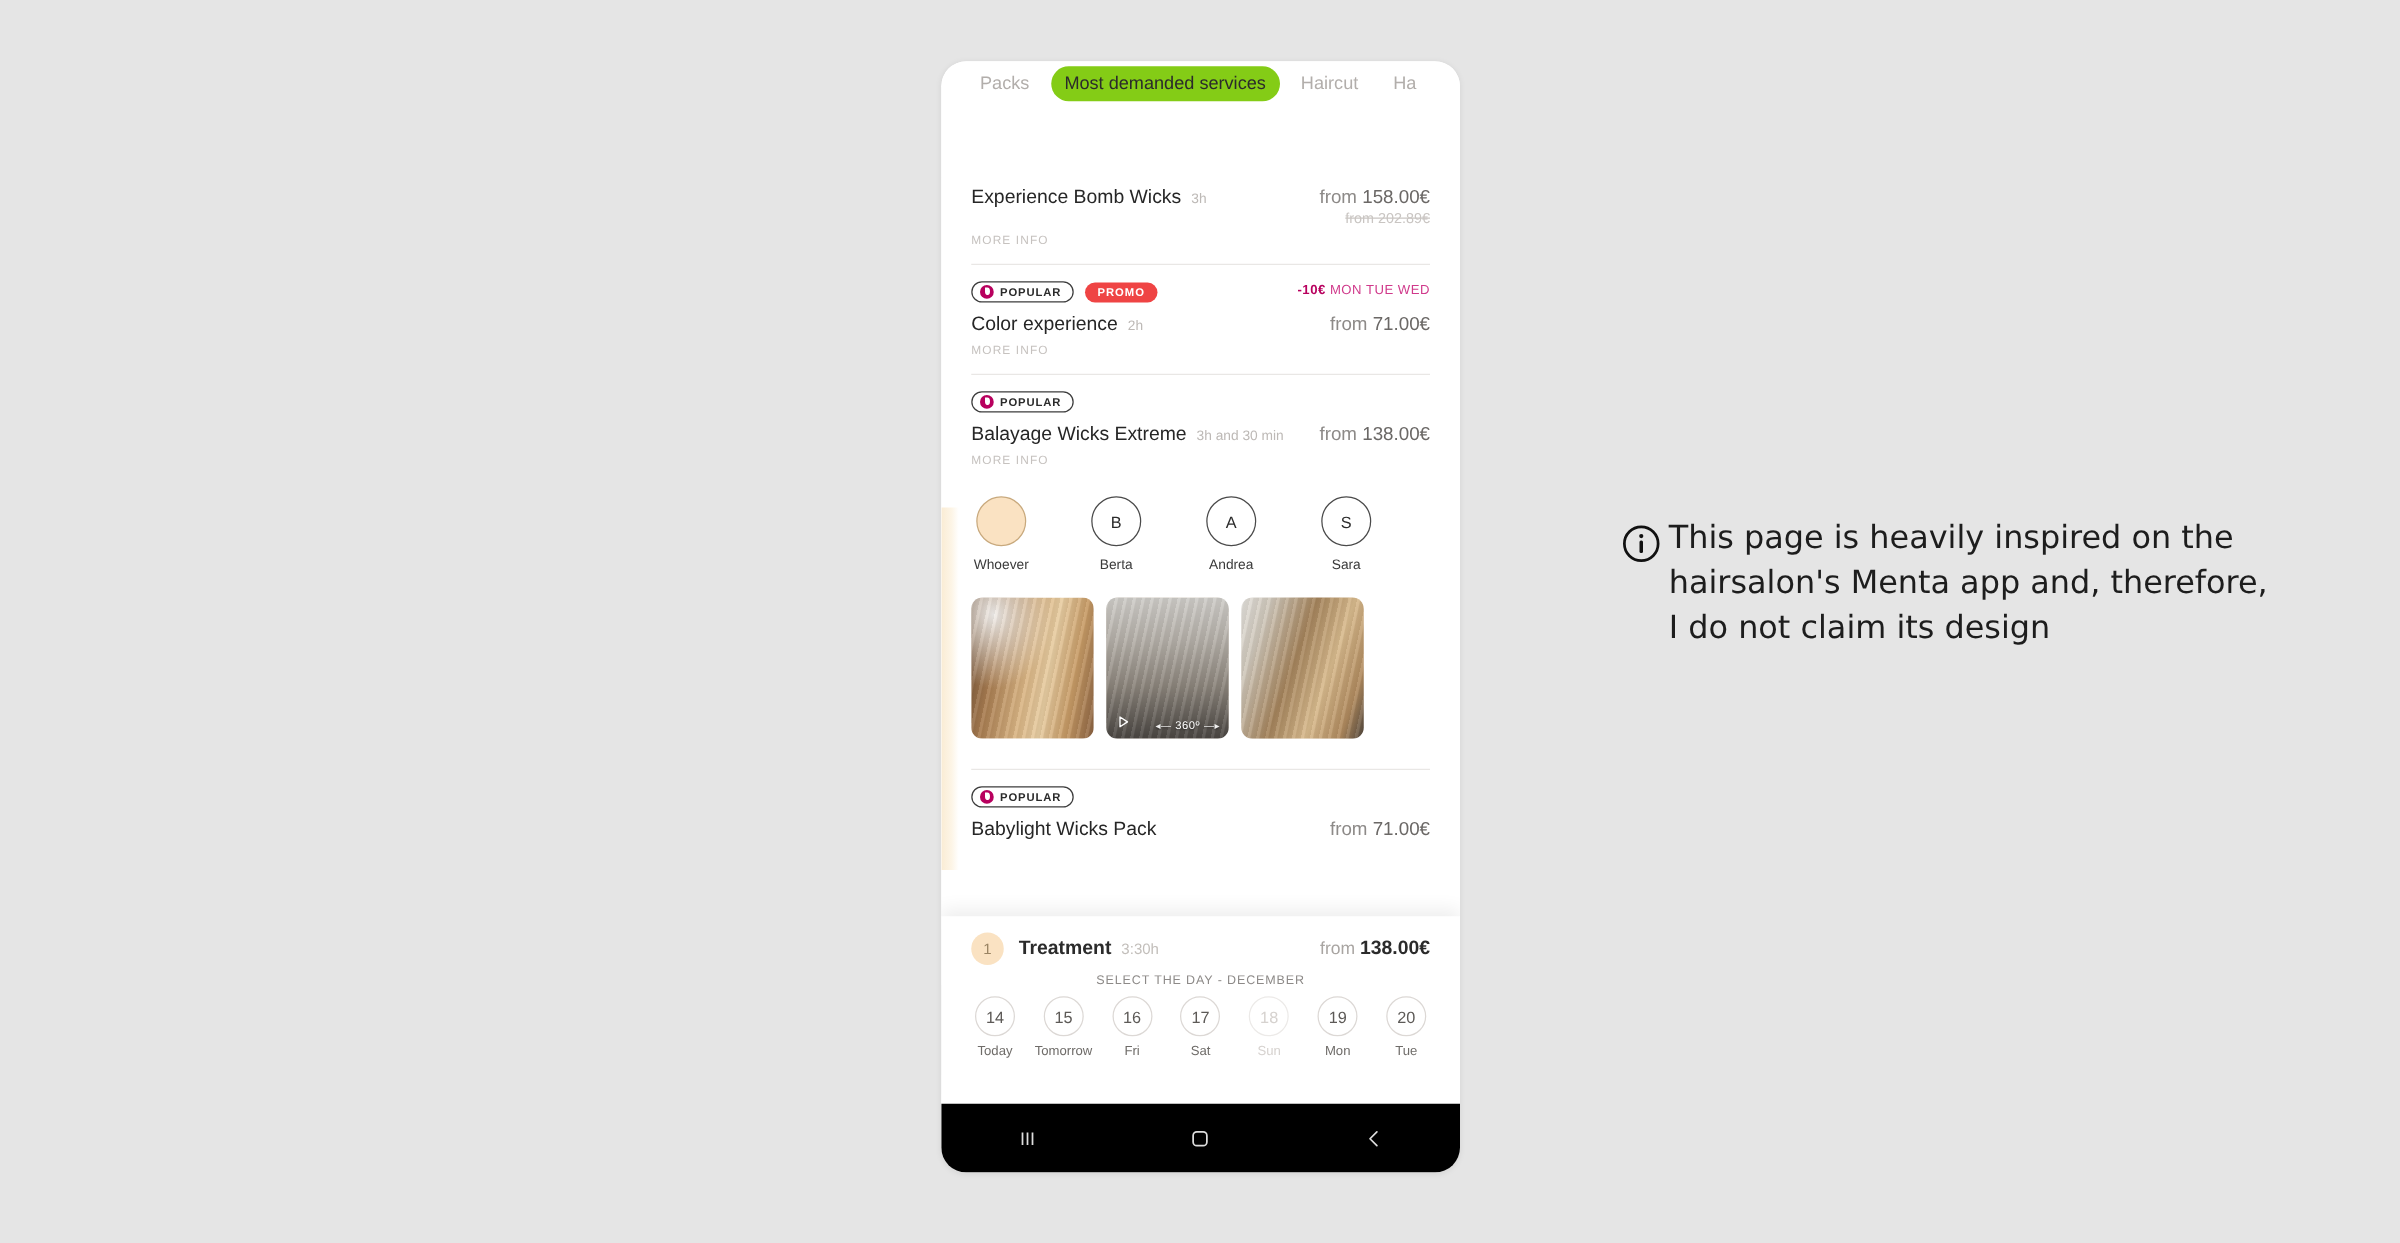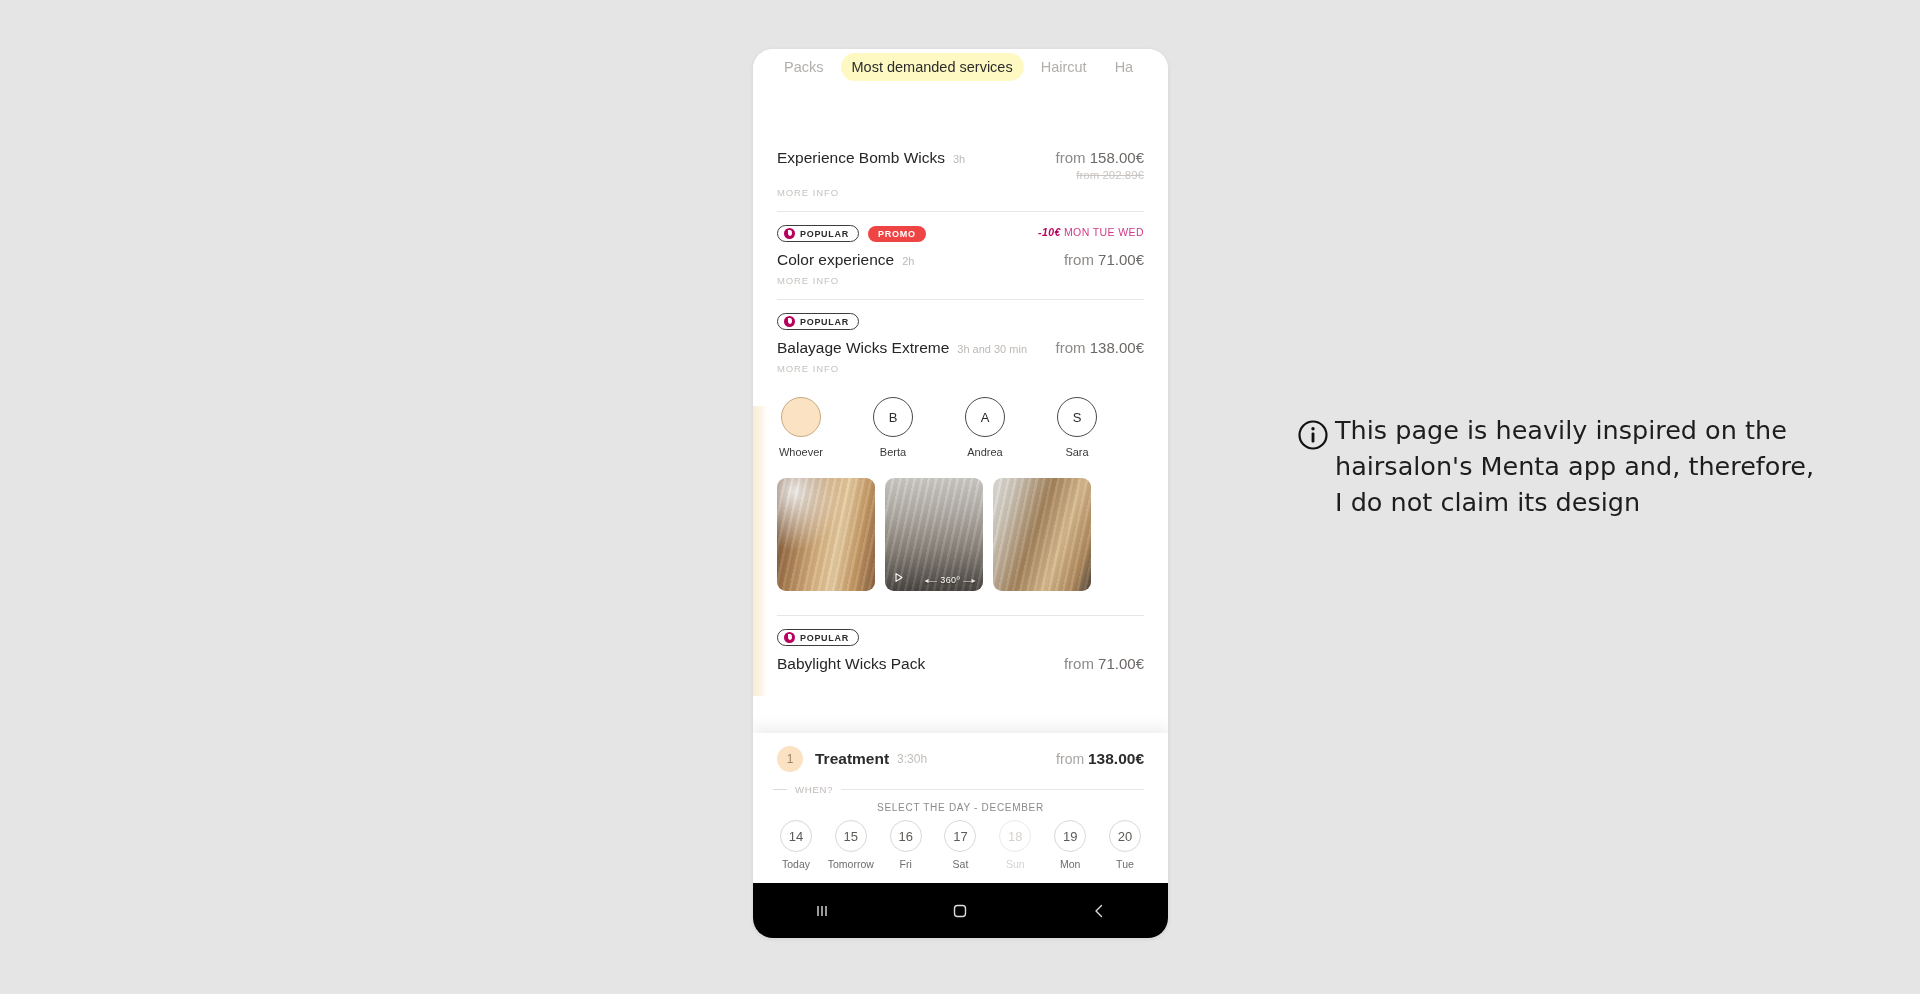--- a/index.html
+++ b/index.html
@@ -55,21 +55,21 @@
   .tabs {
     display: flex; align-items: center;
     gap: 6px; padding: 2px 16px 0 20px;
     height: 34px; overflow: hidden; white-space: nowrap;
   }
   .tab {
     font-size: 14.5px; color: #b2aeab;
     padding: 6px 11px; border-radius: 16px;
     cursor: pointer; flex: 0 0 auto;
   }
-  .tab.active { background: #fef9c3; color: #2b2b2b; }
+  .tab.active { background: #84cc16; color: #2b2b2b; }
 
   
   .list-area {
     position: absolute;
     top: 93px; left: 0; right: 0; bottom: 150px;
     overflow: hidden; background: #fff;
   }
   .accent-stripe {
     position: absolute; left: 0; top: 264px;
     width: 14px; height: 290px;
@@ -103,21 +103,21 @@
   .badge-promo {
     display: inline-flex; align-items: center;
     background: #ef4444; color: #fff;
     border-radius: 11px; padding: 3px 10px;
     font-size: 9px; font-weight: 700; letter-spacing: .8px;
   }
   .promo-days {
     position: absolute; right: 24px; top: 14px;
     font-size: 10.5px; color: #d0398b; letter-spacing: .4px;
   }
-  .promo-days b { color: #b8005e; font-weight: 700; font-style: italic; }
+  .promo-days b { color: #b8005e; font-weight: 700; }
 
   .svc-line {
     display: flex; align-items: baseline;
     justify-content: space-between;
     padding-top: 9px;
   }
   .svc-left { display: flex; align-items: baseline; gap: 8px; min-width: 0; }
   .svc-name { font-size: 15.5px; color: #262626; font-weight: 400; }
   .svc-dur { font-size: 11px; color: #bdb9b6; }
   .svc-price { font-size: 15px; color: #8d8a88; white-space: nowrap; }
@@ -405,25 +405,20 @@
       <div class="sheet-top">
         <div class="count-circle">1</div>
         <span class="tr-name">Treatment</span>
         <span class="tr-dur">3:30h</span>
         <span class="tr-price">
           <span>from</span>
           <b>138.00€</b>
         </span>
       </div>
 
-      <div class="when-row">
-        <span class="when-dash"></span>
-        <span class="when-lbl">WHEN?</span>
-        <span class="when-line"></span>
-      </div>
 
       <div class="sel-day">SELECT THE DAY - DECEMBER</div>
 
       <div class="days">
         <div class="day">
           <div class="circ">14</div>
           <div class="lbl">Today</div>
         </div>
         <div class="day">
           <div class="circ">15</div>

